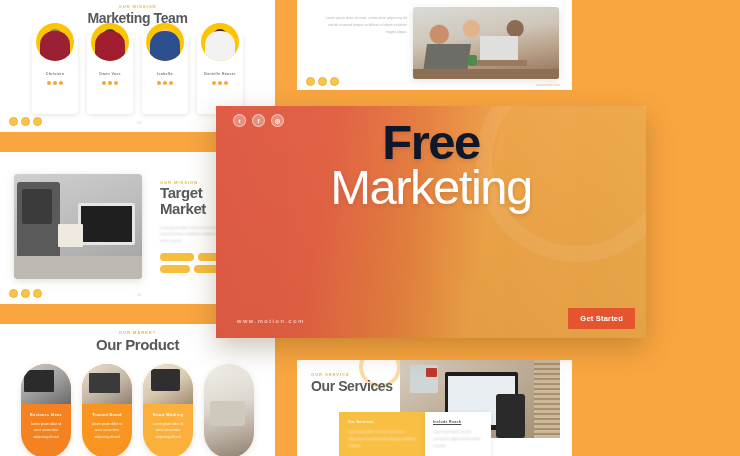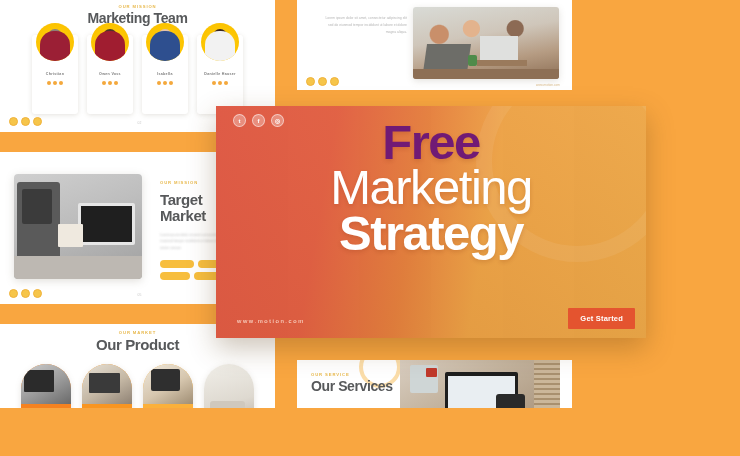--- a/index.html
+++ b/index.html
@@ -1,21 +1,21 @@
 <!DOCTYPE html>
 <html><head>
 <meta charset="utf-8">
 <style>
   html,body{margin:0;padding:0;}
   body{
     width:740px;height:456px;overflow:hidden;
     font-family:"Liberation Sans", sans-serif;
     background:#F9A640;
   }
-  .stage{position:relative;width:740px;height:408px;background:#F9A640;overflow:hidden;}
+  .stage{position:relative;width:740px;height:456px;background:#F9A640;overflow:hidden;}
 
   
   .slide{position:absolute;background:#ffffff;overflow:hidden;}
   .slide .eyebrow{
     font-size:4.2px;letter-spacing:.9px;color:#E8B84B;text-transform:uppercase;
     font-weight:700;text-align:center;filter:blur(.45px);
   }
   .slide h2{
     margin:0;font-size:15px;line-height:1.05;color:#57595B;font-weight:700;
     letter-spacing:-.4px;text-align:center;
@@ -71,21 +71,21 @@
   #s-cond .caption{position:absolute;right:12px;bottom:3px;font-size:3.2px;color:#d7b98a;filter:blur(.5px);}
 
   
   #s-target{left:0;top:152px;width:275px;height:152px;}
   #s-target .photo{
     position:absolute;left:14px;top:22px;width:128px;height:105px;border-radius:4px;overflow:hidden;
     box-shadow:0 2px 8px rgba(120,110,90,.22);
   }
   #s-target .right{position:absolute;left:160px;top:28px;width:104px;}
   #s-target .eyebrow{text-align:left;}
-  #s-target h2{text-align:left;font-size:15px;margin-top:7px;}
+  #s-target h2{text-align:left;font-size:15px;margin-top:0;}
   #s-target .body{font-size:3.4px;line-height:2.05;color:#bdbdbd;margin-top:8px;filter:blur(.8px);}
   #s-target .pills{display:flex;flex-wrap:wrap;gap:4px;margin-top:8px;width:96px;}
   #s-target .pill{height:8px;border-radius:5px;background:#F7BE3E;}
   #s-target .foot{position:absolute;left:9px;bottom:6px;}
   #s-target .pagenum{position:absolute;left:50%;bottom:7px;font-size:3.4px;color:#c9c9c9;filter:blur(.4px);}
 
   
   #s-prod{left:0;top:324px;width:275px;height:132px;}
   #s-prod .head{padding-top:6px;}
   #s-prod h2{font-size:15px;margin-top:2px;}
@@ -138,21 +138,21 @@
     content:"";position:absolute;right:-32px;top:-46px;width:170px;height:170px;border-radius:50%;
     border:16px solid rgba(255,255,255,.07);
   }
   #hero .social{position:absolute;left:17px;top:8px;display:flex;gap:6px;}
   #hero .social span{
     width:11px;height:11px;border-radius:50%;background:rgba(255,255,255,.30);
     border:1px solid rgba(255,255,255,.55);display:flex;align-items:center;justify-content:center;
     font-size:6px;color:#fff;font-weight:700;line-height:1;
   }
   #hero .titles{position:absolute;left:0;right:0;top:14px;text-align:center;}
-  #hero .t1{font-size:49px;line-height:.92;color:#701a75;font-weight:700;letter-spacing:-1.5px;
+  #hero .t1{font-size:49px;line-height:.92;color:#0f172a;font-weight:700;letter-spacing:-1.5px;
             text-shadow:0 2px 4px rgba(120,40,10,.18);}
   #hero .t2{font-size:49px;line-height:.92;color:#fff;font-weight:400;letter-spacing:-1.5px;
             text-shadow:0 2px 4px rgba(120,40,10,.18);}
   #hero .t3{font-size:49px;line-height:.95;color:#fff;font-weight:700;letter-spacing:-1.5px;
             text-shadow:0 2px 4px rgba(120,40,10,.18);}
   #hero .sub{font-size:20.5px;color:#fff;font-weight:700;letter-spacing:.3px;margin-top:3px;
              text-shadow:0 1px 3px rgba(120,40,10,.18);}
   #hero .url{position:absolute;left:21px;bottom:14px;font-size:6px;letter-spacing:1.6px;
              color:#ffe6d8;}
   #hero .cta{
@@ -368,20 +368,19 @@
 
     <div class="social">
       <span>t</span>
       <span>f</span>
       <span>◎</span>
     </div>
 
     <div class="titles">
       <div class="t1">Free</div>
       <div class="t2">Marketing</div>
-      <div class="t3">Strategy</div>
     </div>
 
     <div class="url">www.motion.com</div>
     <button class="cta">Get Started</button>
   </div>
 
 </div>
 
 </body></html>

